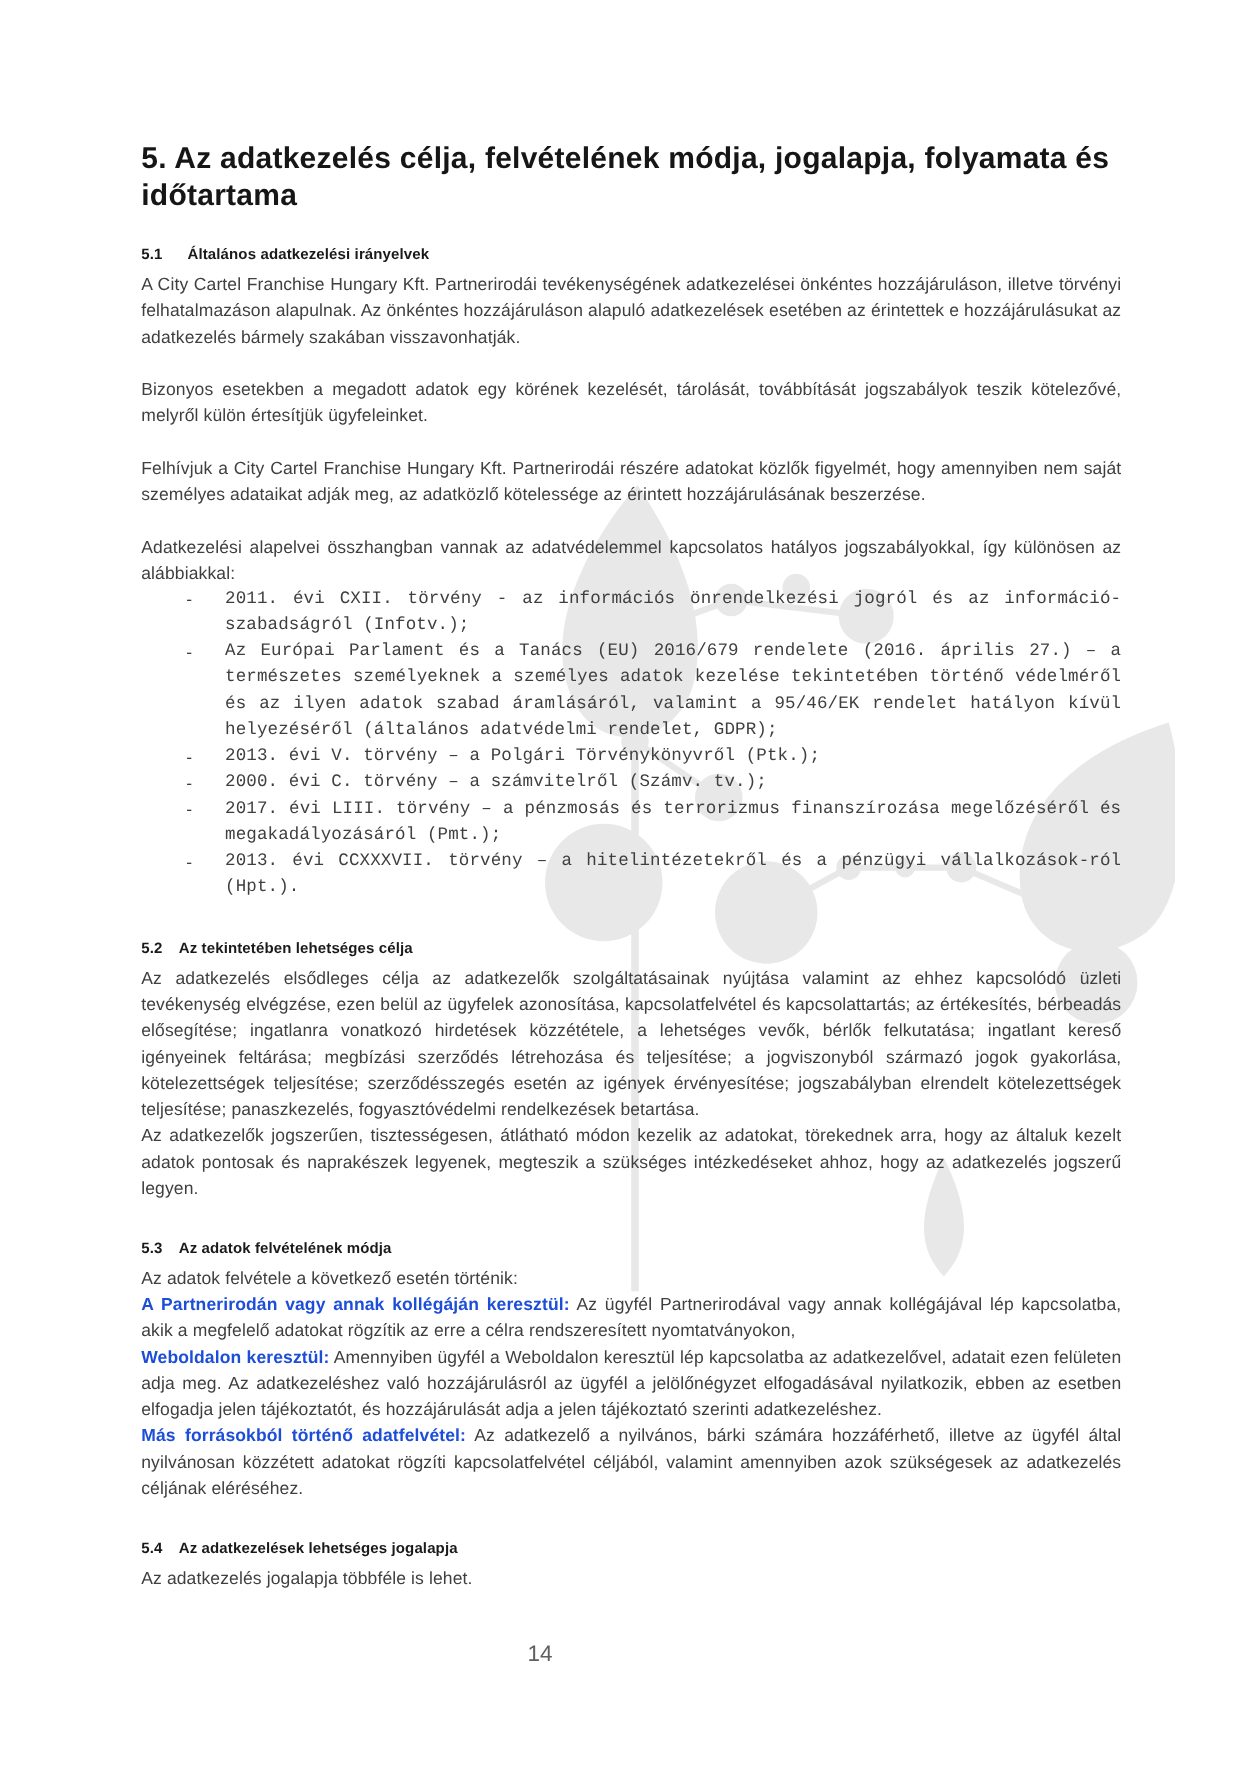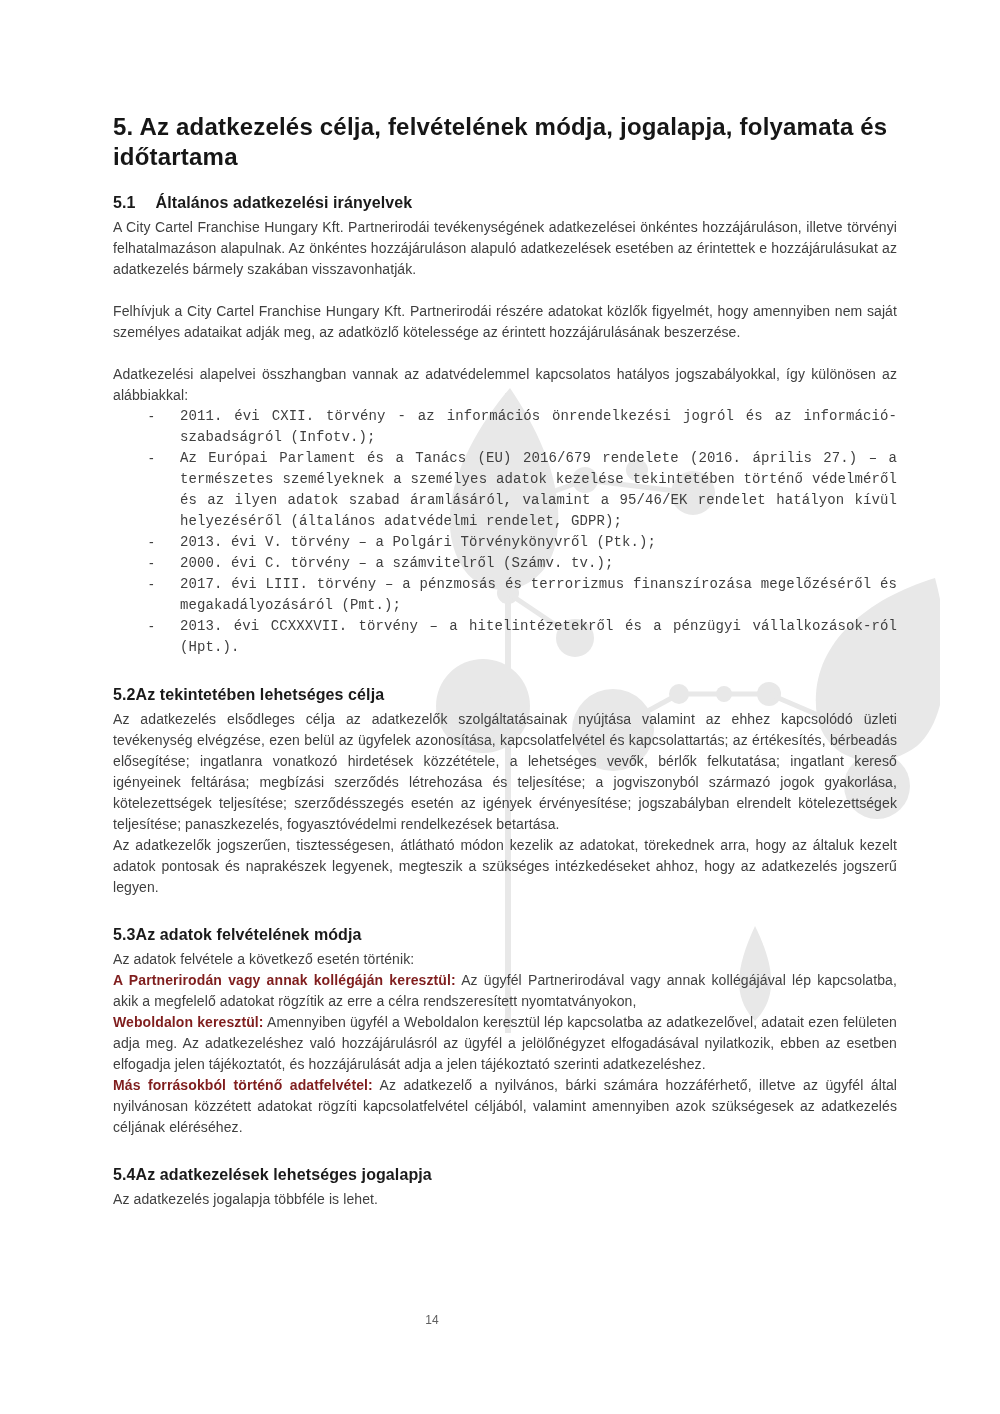--- a/index.html
+++ b/index.html
@@ -23,37 +23,37 @@
     letter-spacing: 0.1px;
   }
   h1.doc-title {
     font-size: 24px; line-height: 30px;
     color: #161616; font-weight: bold;
     letter-spacing: 0.2px;
     margin: 0 0 20px 0;
   }
   section { margin-top: 26px; }
   h2.sec-heading {
-    font-size: 16px; line-height: 22px;
+    font-size: 12px; line-height: 22px;
     color: #1a1a1a; font-weight: bold;
     margin: 0 0 3px 0;
   }
-  h2.sec-heading .num { margin-right: 0; }
+  h2.sec-heading .num { margin-right: 13px; }
   h2.sec-heading .num.wide { margin-right: 20px; }
   p { margin: 0; text-align: justify; }
   p.gap { margin-top: 21px; }
-  p b { color: #7f1d1d; }
+  p b { color: #1d4ed8; }
   ul.laws { list-style: none; margin: 0; padding: 0; }
   ul.laws li { display: flex; }
   ul.laws .marker { flex: 0 0 auto; width: 31px; padding-left: 36px; }
   ul.laws .li-text { flex: 1 1 auto; text-align: justify; font-family: Liberation Mono, monospace; }
   .page-number {
     position: absolute; top: 1313px; left: 0; width: 864px;
     text-align: center;
-    font-size: 12px; color: #5f5f5f;
+    font-size: 18px; color: #5f5f5f;
     z-index: 1;
   }
 </style>
 </head>
 <body>
 
 <svg class="watermark" viewBox="0 0 515 655" xmlns="http://www.w3.org/2000/svg" aria-hidden="true">
   <g fill="#e8e8e8" stroke="none">
     <path d="M85,0 C38,55 8,125 35,175 C58,218 118,207 130,158 C142,108 120,52 85,0 Z"></path>
     <rect x="80" y="5" width="6" height="640"></rect>
@@ -85,20 +85,21 @@
 
 <div class="content">
 
   <h1 class="doc-title">5. Az adatkezelés célja, felvételének módja, jogalapja, folyamata és időtartama</h1>
 
   <section style="margin-top:0;">
     <h2 class="sec-heading">
       <span class="num wide">5.1</span><span>Általános adatkezelési irányelvek</span>
     </h2>
     <p>A City Cartel Franchise Hungary Kft. Partnerirodái tevékenységének adatkezelései önkéntes hozzájáruláson, illetve törvényi felhatalmazáson alapulnak. Az önkéntes hozzájáruláson alapuló adatkezelések esetében az érintettek e hozzájárulásukat az adatkezelés bármely szakában visszavonhatják.</p>
+    <p class="gap">Bizonyos esetekben a megadott adatok egy körének kezelését, tárolását, továbbítását jogszabályok teszik kötelezővé, melyről külön értesítjük ügyfeleinket.</p>
     <p class="gap">Felhívjuk a City Cartel Franchise Hungary Kft. Partnerirodái részére adatokat közlők figyelmét, hogy amennyiben nem saját személyes adataikat adják meg, az adatközlő kötelessége az érintett hozzájárulásának beszerzése.</p>
     <p class="gap">Adatkezelési alapelvei összhangban vannak az adatvédelemmel kapcsolatos hatályos jogszabályokkal, így különösen az alábbiakkal:</p>
     <ul class="laws">
       <li>
         <span class="marker">-</span>
         <span class="li-text">2011. évi CXII. törvény - az információs önrendelkezési jogról és az információ-szabadságról (Infotv.);</span>
       </li>
       <li>
         <span class="marker">-</span>
         <span class="li-text">Az Európai Parlament és a Tanács (EU) 2016/679 rendelete (2016. április 27.) – a természetes személyeknek a személyes adatok kezelése tekintetében történő védelméről és az ilyen adatok szabad áramlásáról, valamint a 95/46/EK rendelet hatályon kívül helyezéséről (általános adatvédelmi rendelet, GDPR);</span>

